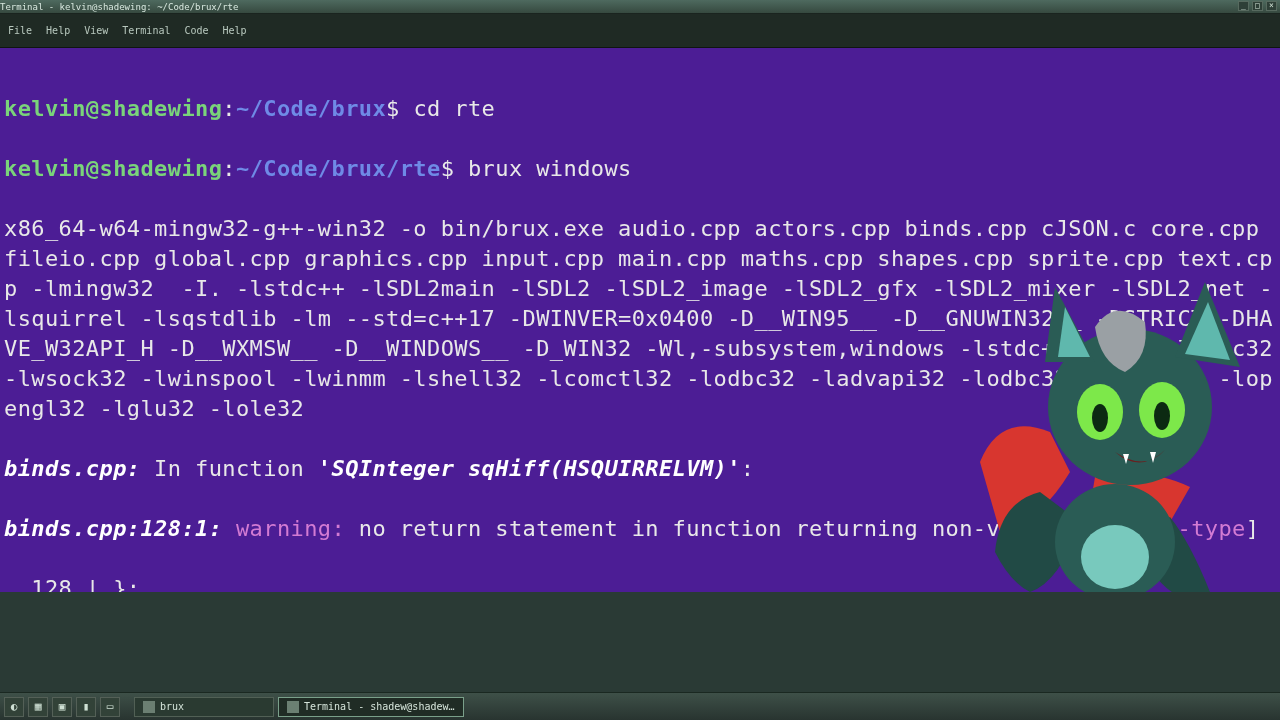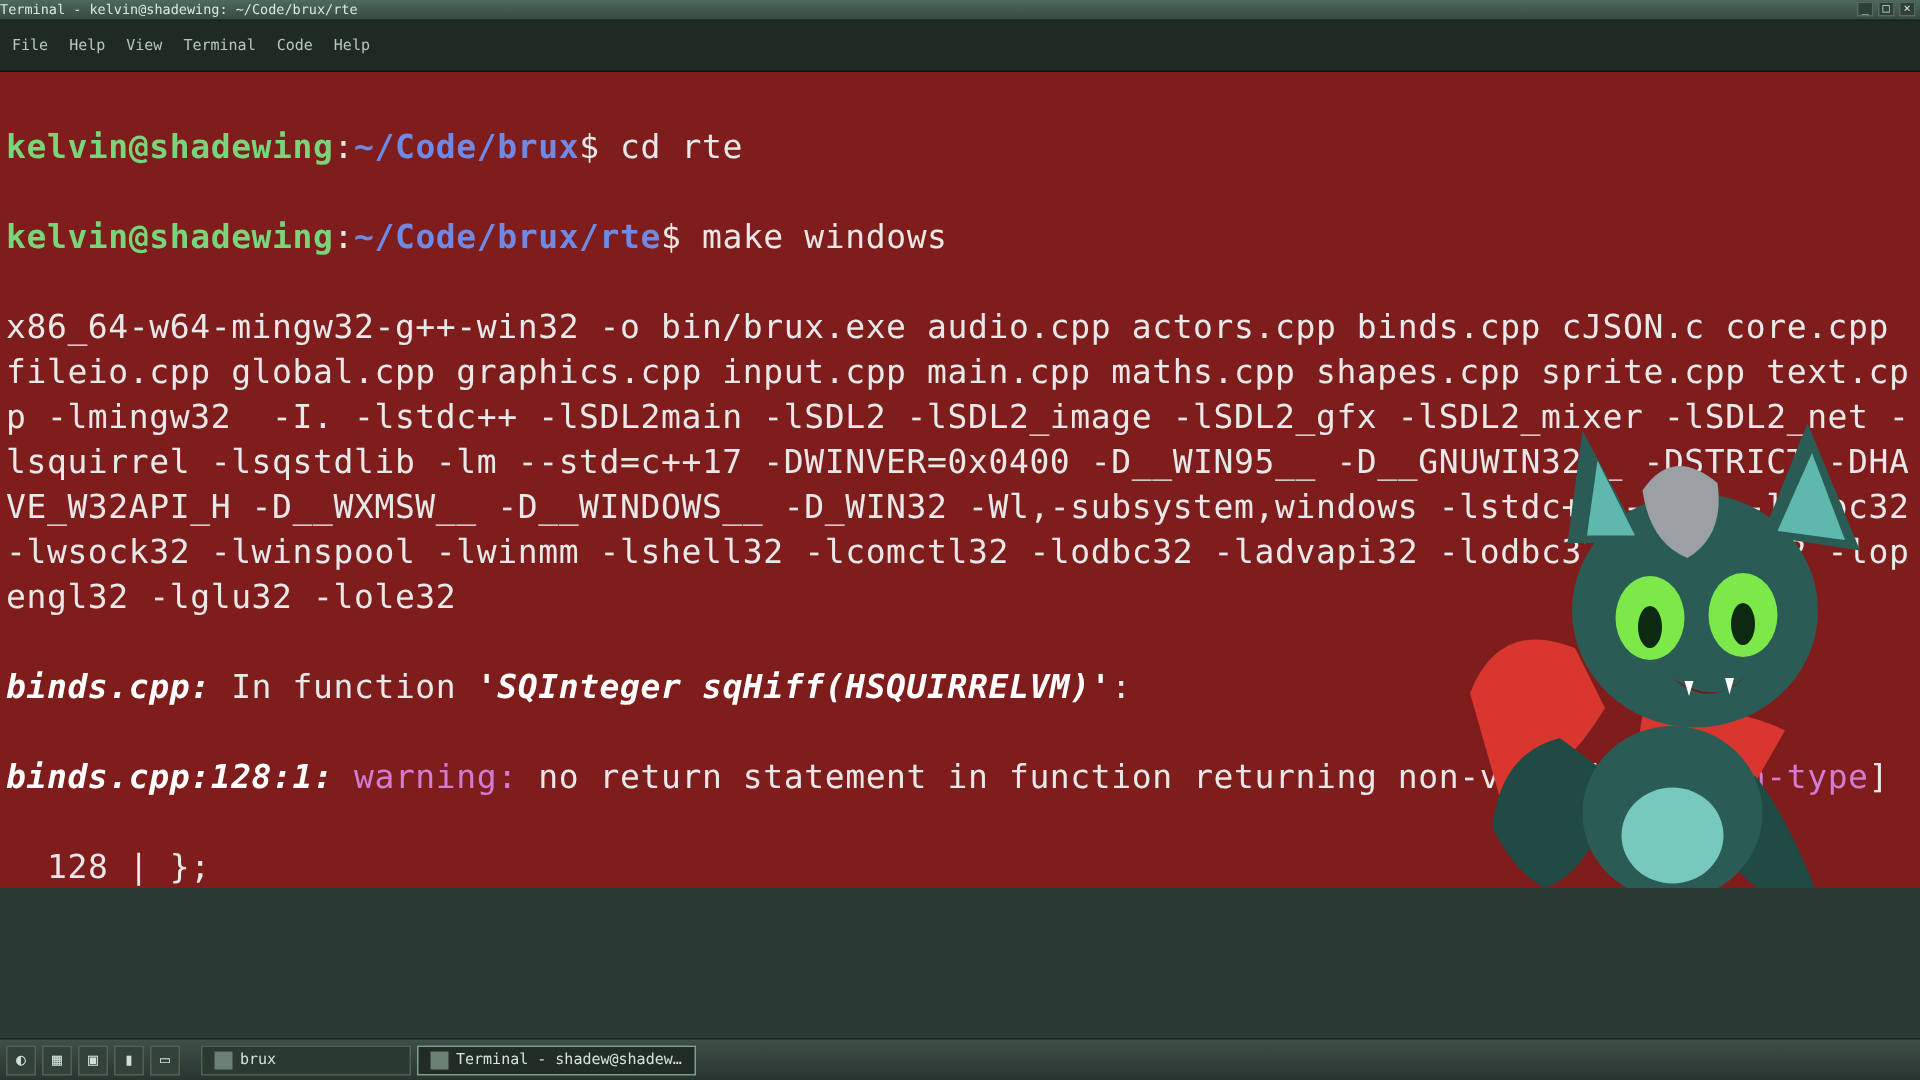--- a/index.html
+++ b/index.html
@@ -17,21 +17,21 @@
     font-size:8px; line-height:8px; background:#2e3f37; border:1px solid #576a5f; color:#cfe0d4;
   }
   
   .menubar {
     height:34px; background:#1f2a24; display:flex; align-items:center; gap:14px;
     padding:13px 8px; font-size:10px; color:#b8c8be; border-bottom:1px solid #0e1511;
   }
   .menubar span { cursor:default; }
   
   .terminal {
-    background:#7f1d1d; color:#e6e6e6; height:544px; padding:6px 4px;
+    background:#4c1d95; color:#e6e6e6; height:544px; padding:16px 4px;
     font-size:22px; line-height:30px; letter-spacing:0.4px; font-weight:500;
     white-space:pre-wrap; word-break:break-all; position:relative; overflow:hidden;
   }
   .terminal .line { display:block; }
   .fg-green  { color:#7ad47a; font-weight:bold; }
   .fg-blue   { color:#6f8ae6; font-weight:bold; }
   .fg-white  { color:#e8e8e8; }
   .fg-bwhite { color:#fff; font-weight:bold;font-style:italic; }
   .fg-magenta{ color:#d37bd3; font-weight:normal; }
   .cursor {
@@ -76,21 +76,21 @@
   <span>File</span>
   <span>Help</span>
   <span>View</span>
   <span>Terminal</span>
   <span>Code</span>
   <span>Help</span>
 </div>
 
 <div class="terminal">
 <span class="line"><span class="fg-green">kelvin@shadewing</span><span class="fg-white">:</span><span class="fg-blue">~/Code/brux</span><span class="fg-white">$ </span><span class="fg-white">cd rte</span></span>
-<span class="line"><span class="fg-green">kelvin@shadewing</span><span class="fg-white">:</span><span class="fg-blue">~/Code/brux/rte</span><span class="fg-white">$ </span><span class="fg-white">make windows</span></span>
+<span class="line"><span class="fg-green">kelvin@shadewing</span><span class="fg-white">:</span><span class="fg-blue">~/Code/brux/rte</span><span class="fg-white">$ </span><span class="fg-white">brux windows</span></span>
 <span class="line fg-white">x86_64-w64-mingw32-g++-win32 -o bin/brux.exe audio.cpp actors.cpp binds.cpp cJSON.c core.cpp fileio.cpp global.cpp graphics.cpp input.cpp main.cpp maths.cpp shapes.cpp sprite.cpp text.cpp -lmingw32  -I. -lstdc++ -lSDL2main -lSDL2 -lSDL2_image -lSDL2_gfx -lSDL2_mixer -lSDL2_net -lsquirrel -lsqstdlib -lm --std=c++17 -DWINVER=0x0400 -D__WIN95__ -D__GNUWIN32__ -DSTRICT -DHAVE_W32API_H -D__WXMSW__ -D__WINDOWS__ -D_WIN32 -Wl,-subsystem,windows -lstdc++ -lgcc -lodbc32 -lwsock32 -lwinspool -lwinmm -lshell32 -lcomctl32 -lodbc32 -ladvapi32 -lodbc32 -lwsock32 -lopengl32 -lglu32 -lole32</span>
 <span class="line"><span class="fg-bwhite">binds.cpp:</span><span class="fg-white"> In function </span><span class="fg-bwhite">'SQInteger sqHiff(HSQUIRRELVM)'</span><span class="fg-white">:</span></span>
 <span class="line"><span class="fg-bwhite">binds.cpp:128:1: </span><span class="fg-magenta">warning: </span><span class="fg-white">no return statement in function returning non-void [</span><span class="fg-magenta">-Wreturn-type</span><span class="fg-white">]</span></span>
 <span class="line fg-white">  128 | };</span>
 <span class="line"><span class="fg-white">      | </span><span class="fg-magenta">^</span></span>
 
   
   <svg class="mascot" viewBox="0 0 350 360">
 
     <path fill="#d8362f" d="M40 220 Q60 170 110 190 L130 230 Q100 280 60 290 Z"></path>

